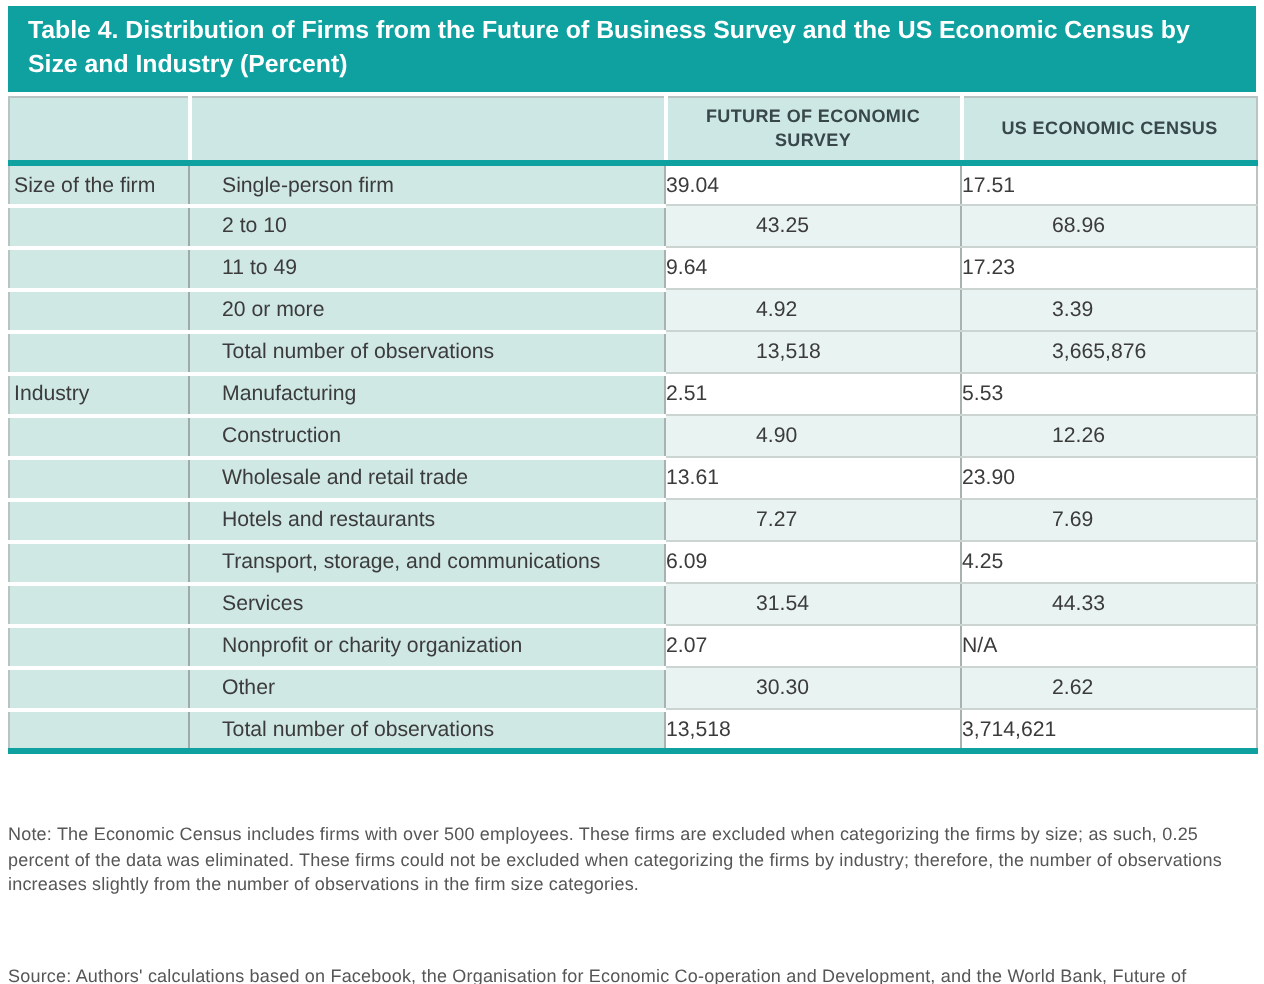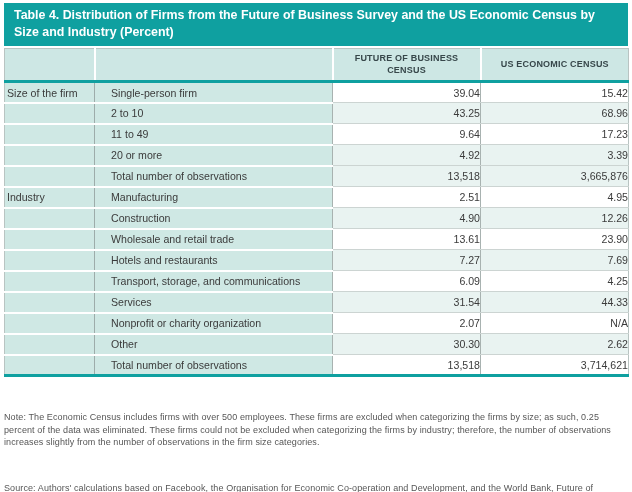--- a/index.html
+++ b/index.html
@@ -63,21 +63,21 @@
     border-bottom: 2px solid #ffffff;
     padding-left: 2px;
   }
   td.lcell {
     background: #cfe8e4;
     border-bottom: 2px solid #ffffff;
     border-left: 1px solid #9dacaa;
     padding-left: 16px;
   }
   td.vcell {
-    text-align: right;
+    text-align: left;
     background: #ffffff;
     border-left: 1px solid #a8b2b0;
     border-bottom: 1px solid #ccd4d2;
   }
   td.vcell.tint { background: #e9f3f1; padding-left: 45px; }
   tbody tr:last-child td { border-bottom: none; }
 
   .notes {
     margin-top: 6px;
     width: 624px;
@@ -99,30 +99,30 @@
     <colgroup>
       <col class="c-group">
         <col class="c-label">
         <col class="c-survey">
         <col class="c-census">
     </colgroup>
     <thead>
       <tr>
         <th></th>
         <th></th>
-        <th>FUTURE OF BUSINESS CENSUS</th>
+        <th>FUTURE OF ECONOMIC SURVEY</th>
         <th>US ECONOMIC CENSUS</th>
       </tr>
     </thead>
     <tbody>
       <tr>
         <td class="gcell">Size of the firm</td>
         <td class="lcell">Single-person firm</td>
         <td class="vcell">39.04</td>
-        <td class="vcell">15.42</td>
+        <td class="vcell">17.51</td>
       </tr>
       <tr>
         <td class="gcell"></td>
         <td class="lcell">2 to 10</td>
         <td class="vcell tint">43.25</td>
         <td class="vcell tint">68.96</td>
       </tr>
       <tr>
         <td class="gcell"></td>
         <td class="lcell">11 to 49</td>
@@ -138,21 +138,21 @@
       <tr>
         <td class="gcell"></td>
         <td class="lcell">Total number of observations</td>
         <td class="vcell tint">13,518</td>
         <td class="vcell tint">3,665,876</td>
       </tr>
       <tr>
         <td class="gcell">Industry</td>
         <td class="lcell">Manufacturing</td>
         <td class="vcell">2.51</td>
-        <td class="vcell">4.95</td>
+        <td class="vcell">5.53</td>
       </tr>
       <tr>
         <td class="gcell"></td>
         <td class="lcell">Construction</td>
         <td class="vcell tint">4.90</td>
         <td class="vcell tint">12.26</td>
       </tr>
       <tr>
         <td class="gcell"></td>
         <td class="lcell">Wholesale and retail trade</td>

